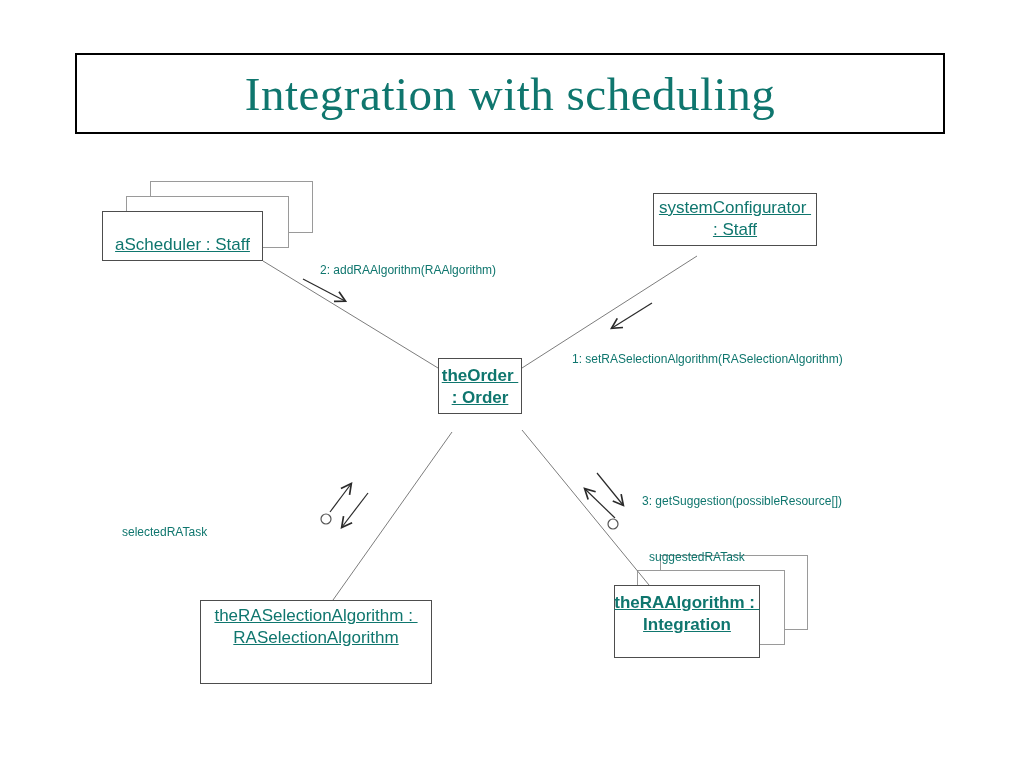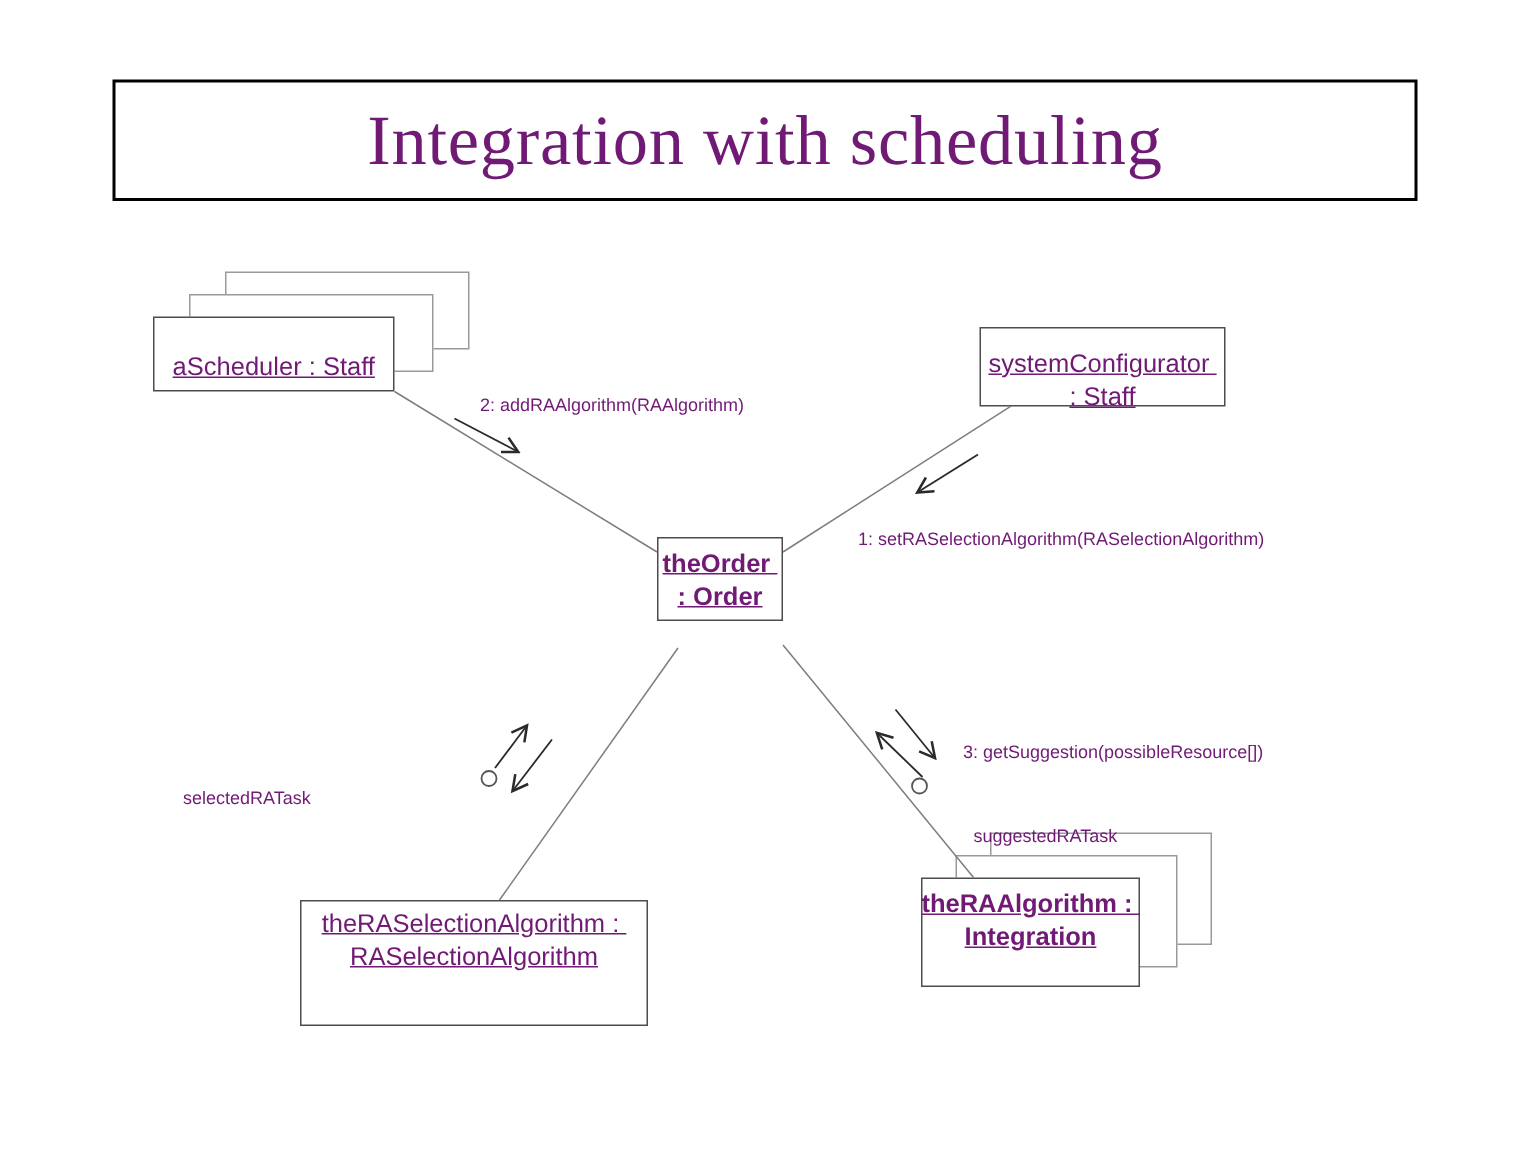--- a/index.html
+++ b/index.html
@@ -2,21 +2,21 @@
 <html><head>
 <meta charset="utf-8">
 <style>
   html, body { margin: 0; padding: 0; background: #ffffff; }
   #slide {
     position: relative;
     width: 1024px;
     height: 768px;
     background: #ffffff;
     font-family: "Liberation Sans", sans-serif;
-    color: #701a75;
+    color: #0f766e;
     overflow: hidden;
   }
   .title-box {
     position: absolute;
     left: 75px; top: 53px;
     width: 866px; height: 77px;
     border: 2px solid #000000;
     display: flex;
     align-items: center;
     justify-content: center;
@@ -60,21 +60,21 @@
     position: absolute;
     z-index: 4;
     font-size: 12px;
     line-height: 24px;
     white-space: pre;
   }
   
   #aScheduler-back  { left: 150px; top: 181px; width: 161px; height: 50px; }
   #aScheduler-mid   { left: 126px; top: 196px; width: 161px; height: 50px; }
   #aScheduler       { left: 102px; top: 211px; width: 161px; height: 50px; padding-top: 22px; }
-  #systemConfigurator { left: 653px; top: 218px; width: 164px; height: 53px; padding-top: 13px; text-align: center; }
+  #systemConfigurator { left: 653px; top: 193px; width: 164px; height: 53px; padding-top: 3px; text-align: center; }
   #theOrder         { left: 438px; top: 358px; width: 84px;  height: 56px; padding-top: 6px; font-weight: bold; }
   #theRASelectionAlgorithm { left: 200px; top: 600px; width: 232px; height: 84px; padding-top: 4px; }
   #theRAAlgorithm-back { left: 660px; top: 555px; width: 146px; height: 73px; }
   #theRAAlgorithm-mid  { left: 637px; top: 570px; width: 146px; height: 73px; }
   #theRAAlgorithm      { left: 614px; top: 585px; width: 146px; height: 73px; padding-top: 6px; font-weight: bold; }
 
   #msg2 { left: 320px; top: 258px; }
   #msg1 { left: 572px; top: 347px; }
   #msg3 { left: 642px; top: 489px; }
   #msg3r { left: 649px; top: 545px; }

